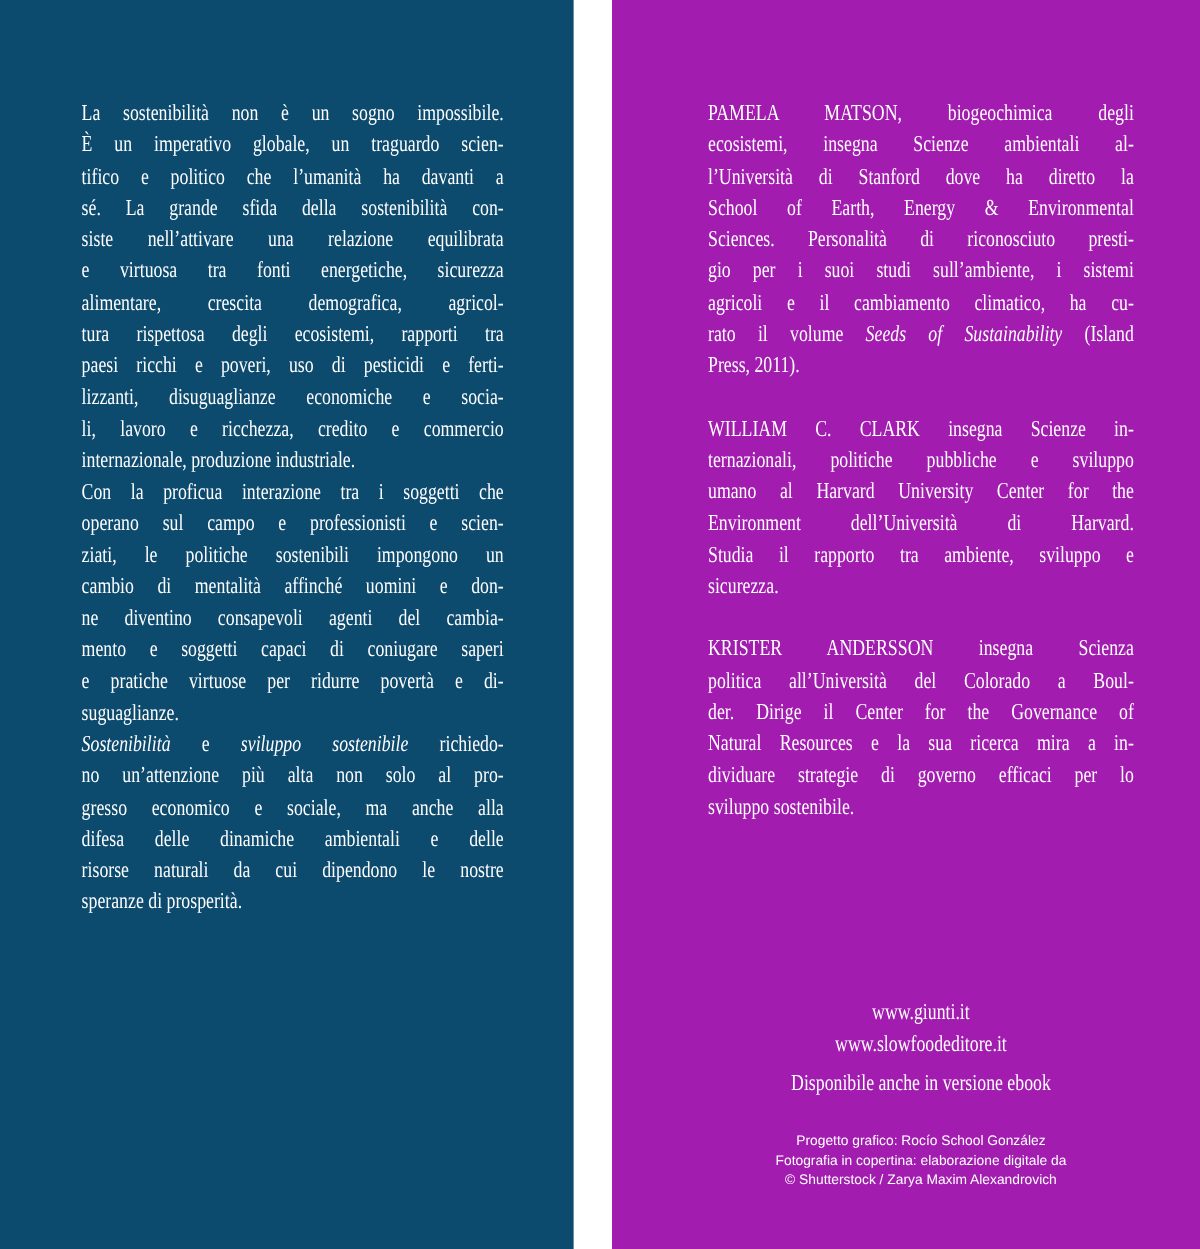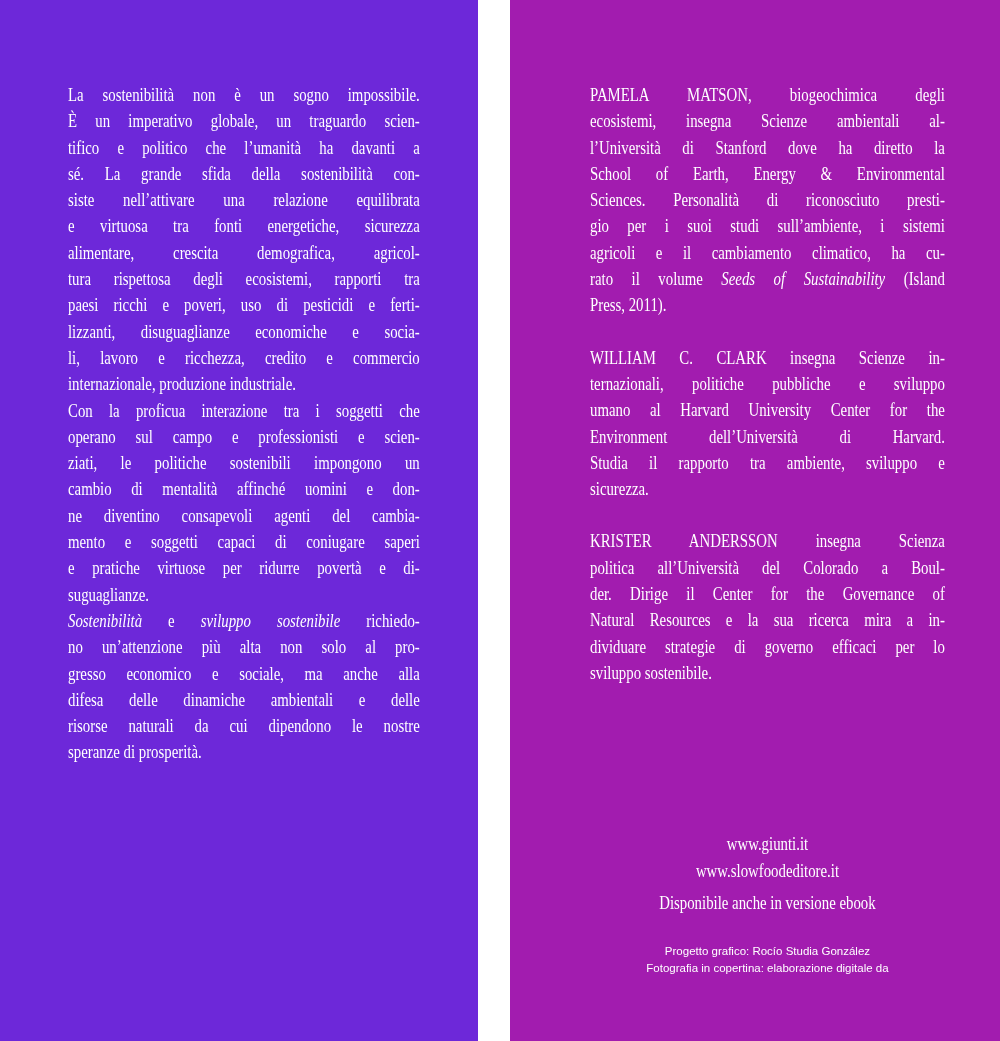--- a/index.html
+++ b/index.html
@@ -53,21 +53,21 @@
     transform: scaleX(1.2821); 
     transform-origin: 50% 0;
   }
   .credits .credit-line { text-align: center; }
 </style>
 </head>
 <body style="background: rgb(255, 255, 255);">
 
 <div class="canvas">
 
-  <section class="panel left" style="background: #6d28d9;">
+  <section class="panel left" style="background: #0c4a6e;">
     <div class="text-col" style="color: rgb(255, 255, 255);">
         <div class="para">
           <div class="line"><span>La sostenibilità non è un sogno impossibile.</span></div>
           <div class="line"><span>È un imperativo globale, un traguardo scien-</span></div>
           <div class="line"><span>tifico e politico che l’umanità ha davanti a</span></div>
           <div class="line"><span>sé. La grande sfida della sostenibilità con-</span></div>
           <div class="line"><span>siste nell’attivare una relazione equilibrata</span></div>
           <div class="line"><span>e virtuosa tra fonti energetiche, sicurezza</span></div>
           <div class="line"><span>alimentare, crescita demografica, agricol-</span></div>
           <div class="line"><span>tura rispettosa degli ecosistemi, rapporti tra</span></div>
@@ -133,19 +133,20 @@
         </div>
 
       <div class="websites">
         <div class="line center-line">www.giunti.it</div>
         <div class="line center-line">www.slowfoodeditore.it</div>
       </div>
 
       <div class="ebook line center-line">Disponibile anche in versione ebook</div>
 
       <div class="credits">
-        <div class="credit-line">Progetto grafico: Rocío Studia González</div>
+        <div class="credit-line">Progetto grafico: Rocío School González</div>
         <div class="credit-line">Fotografia in copertina: elaborazione digitale da</div>
+        <div class="credit-line">© Shutterstock / Zarya Maxim Alexandrovich</div>
       </div>
 
     </div>
   </section>
 </div>
 
 </body></html>

